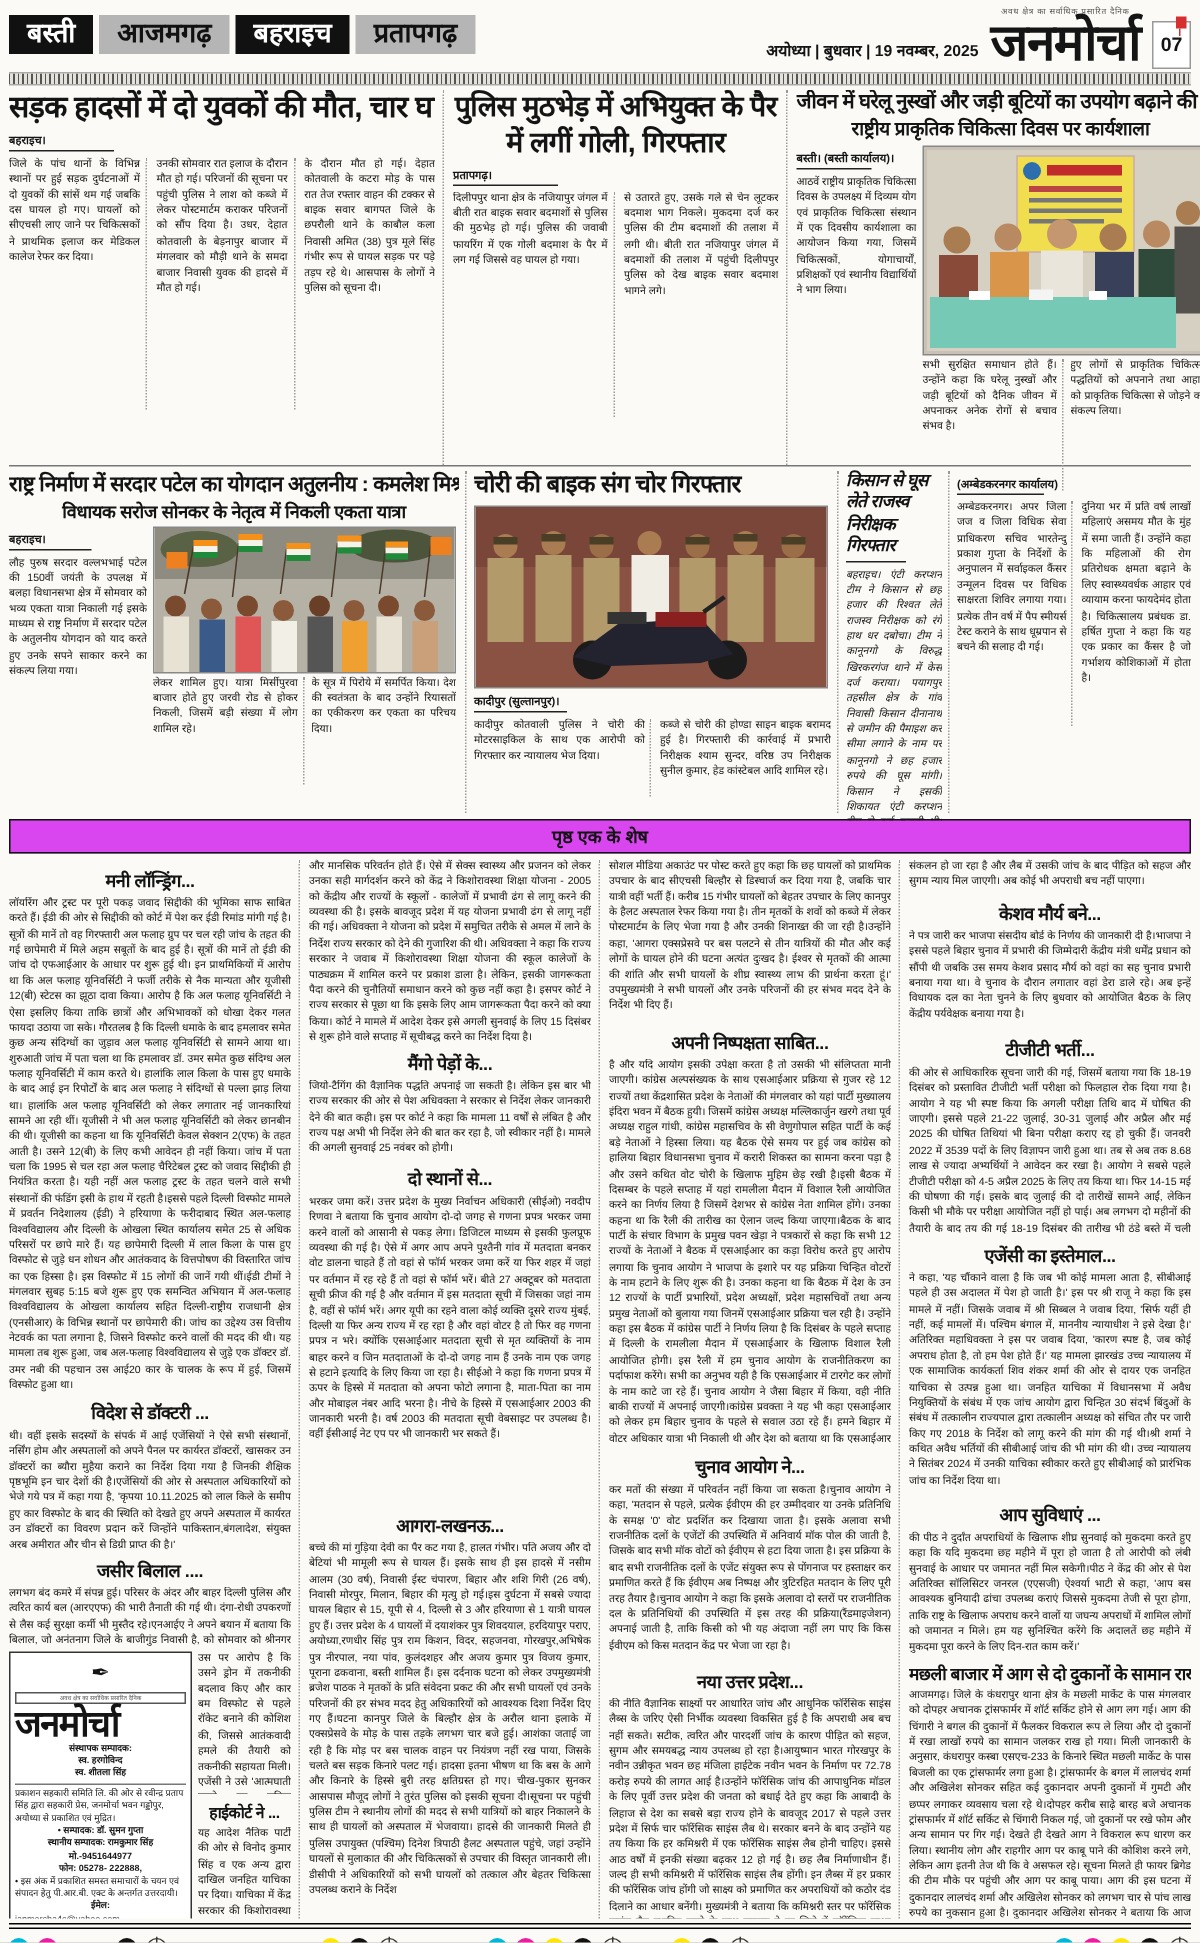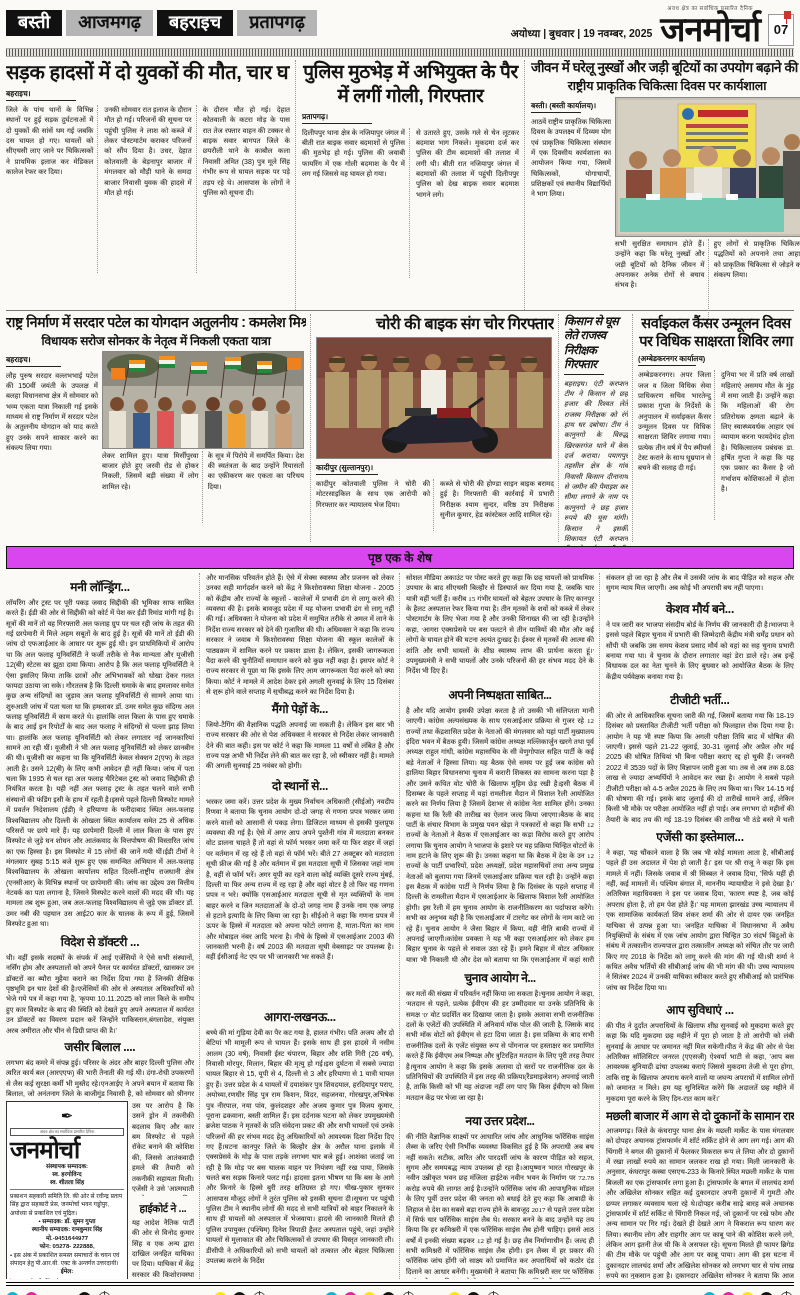--- a/index.html
+++ b/index.html
@@ -243,21 +243,21 @@
           </svg>
           <div class="caption2" style="height:72px;">
             <div class="bt vr" style="width:98px;padding-right:3px;">लेकर शामिल हुए। यात्रा मिर्सीपुरवा बाजार होते हुए जरवी रोड से होकर निकली, जिसमें बड़ी संख्या में लोग शामिल रहे।</div>
             <div class="bt" style="width:98px;">के सूत्र में पिरोये में समर्पित किया। देश की स्वतंत्रता के बाद उन्होंने रियासतों का एकीकरण कर एकता का परिचय दिया।</div>
           </div>
         </div>
       </div>
     </div>
 
     <div class="artE vr" style="padding-right:4px;">
-      <div class="hl nowrap" style="font-size:16px;text-align:right;">चोरी की बाइक संग चोर गिरफ्तार</div>
+      <div class="hl nowrap" style="font-size:16px;text-align:left;">चोरी की बाइक संग चोर गिरफ्तार</div>
 
       <svg class="photo" width="234" height="120" viewBox="0 0 234 120" style="margin-top:3px;">
         <rect width="234" height="120" fill="#8a5242"></rect>
         <rect x="0" y="0" width="234" height="40" fill="#7a463a"></rect>
         <g>
           <circle cx="20" cy="26" r="8" fill="#a97c52"></circle>
             <rect x="12" y="20" width="16" height="5" fill="#4a3f26"></rect>
             <rect x="8" y="34" width="24" height="56" fill="#b39a6a"></rect>
           <circle cx="52" cy="24" r="8" fill="#a97c52"></circle>
             <rect x="44" y="18" width="16" height="5" fill="#4a3f26"></rect>
@@ -294,21 +294,20 @@
       </div>
     </div>
 
     <div class="artF vr" style="padding-right:4px;font-style:italic;">
       <div class="hl" style="font-size:11.5px;">किसान से घूस लेते राजस्व निरीक्षक गिरफ्तार</div>
       <div class="byrule" style="width:40px;"></div>
       <div class="bt" style="height:168px;">बहराइच। एंटी करप्शन टीम ने किसान से छह हजार की रिश्वत लेते राजस्व निरीक्षक को रंगे हाथ धर दबोचा। टीम ने कानूनगो के विरुद्ध खिरकरगंज थाने में केस दर्ज कराया। पयागपुर तहसील क्षेत्र के गांव निवासी किसान दीनानाथ से जमीन की पैमाइश कर सीमा लगाने के नाम पर कानूनगो ने छह हजार रुपये की घूस मांगी। किसान ने इसकी शिकायत एंटी करप्शन टीम से दर्ज करायी थी। इंस्पेक्टर के नेतृत्व में आयी टीम ने आरोपी को मार्ग के पास रंगे हाथ गिरफ्तार कर लिया।</div>
     </div>
 
     <div class="artG">
-      <div class="hl" style="font-size:14.5px;text-align:center;">सर्वाइकल कैंसर उन्मूलन दिवस पर विधिक साक्षरता शिविर लगा</div>
       <div class="byline">(अम्बेडकरनगर कार्यालय)</div>
       <div class="byrule" style="width:58px;"></div>
       <div class="cols" style="height:150px;">
         <div class="bt vr" style="width:74px;padding-right:3px;">अम्बेडकरनगर। अपर जिला जज व जिला विधिक सेवा प्राधिकरण सचिव भारतेन्दु प्रकाश गुप्ता के निर्देशों के अनुपालन में सर्वाइकल कैंसर उन्मूलन दिवस पर विधिक साक्षरता शिविर लगाया गया। प्रत्येक तीन वर्ष में पैप स्मीयर्स टेस्ट कराने के साथ धूम्रपान से बचने की सलाह दी गई।</div>
         <div class="bt" style="width:74px;">दुनिया भर में प्रति वर्ष लाखों महिलाएं असमय मौत के मुंह में समा जाती हैं। उन्होंने कहा कि महिलाओं की रोग प्रतिरोधक क्षमता बढ़ाने के लिए स्वास्थ्यवर्धक आहार एवं व्यायाम करना फायदेमंद होता है। चिकित्सालय प्रबंधक डा. हर्षित गुप्ता ने कहा कि यह एक प्रकार का कैंसर है जो गर्भाशय कोशिकाओं में होता है।</div>
       </div>
     </div>
   </div>
 
   <div class="divider">पृष्ठ एक के शेष</div>
@@ -354,21 +353,21 @@
     <div class="ccol vr" style="padding-right:5px;">
       <div class="bt" style="height:122px;">और मानसिक परिवर्तन होते हैं। ऐसे में सेक्स स्वास्थ्य और प्रजनन को लेकर उनका सही मार्गदर्शन करने को केंद्र ने किशोरावस्था शिक्षा योजना - 2005 को केंद्रीय और राज्यों के स्कूलों - कालेजों में प्रभावी ढंग से लागू करने की व्यवस्था की है। इसके बावजूद प्रदेश में यह योजना प्रभावी ढंग से लागू नहीं की गई। अधिवक्ता ने योजना को प्रदेश में समुचित तरीके से अमल में लाने के निर्देश राज्य सरकार को देने की गुजारिश की थी। अधिवक्ता ने कहा कि राज्य सरकार ने जवाब में किशोरावस्था शिक्षा योजना की स्कूल कालेजों के पाठ्यक्रम में शामिल करने पर प्रकाश डाला है। लेकिन, इसकी जागरूकता पैदा करने की चुनौतियों समाधान करने को कुछ नहीं कहा है। इसपर कोर्ट ने राज्य सरकार से पूछा था कि इसके लिए आम जागरूकता पैदा करने को क्या किया। कोर्ट ने मामले में आदेश देकर इसे अगली सुनवाई के लिए 15 दिसंबर से शुरू होने वाले सप्ताह में सूचीबद्ध करने का निर्देश दिया है।</div>
       <div class="chead">मैंगो पेड़ों के...</div>
       <div class="bt" style="height:52px;">जियो-टैगिंग की वैज्ञानिक पद्धति अपनाई जा सकती है। लेकिन इस बार भी राज्य सरकार की ओर से पेश अधिवक्ता ने सरकार से निर्देश लेकर जानकारी देने की बात कही। इस पर कोर्ट ने कहा कि मामला 11 वर्षों से लंबित है और राज्य पक्ष अभी भी निर्देश लेने की बात कर रहा है, जो स्वीकार नहीं है। मामले की अगली सुनवाई 25 नवंबर को होगी।</div>
       <div class="chead">दो स्थानों से...</div>
       <div class="bt" style="height:206px;">भरकर जमा करें। उत्तर प्रदेश के मुख्य निर्वाचन अधिकारी (सीईओ) नवदीप रिणवा ने बताया कि चुनाव आयोग दो-दो जगह से गणना प्रपत्र भरकर जमा करने वालों को आसानी से पकड़ लेगा। डिजिटल माध्यम से इसकी फुलप्रूफ व्यवस्था की गई है। ऐसे में अगर आप अपने पुश्तैनी गांव में मतदाता बनकर वोट डालना चाहते हैं तो वहां से फॉर्म भरकर जमा करें या फिर शहर में जहां पर वर्तमान में रह रहे हैं तो वहां से फॉर्म भरें। बीते 27 अक्टूबर को मतदाता सूची फ्रीज की गई है और वर्तमान में इस मतदाता सूची में जिसका जहां नाम है, वहीं से फॉर्म भरें। अगर यूपी का रहने वाला कोई व्यक्ति दूसरे राज्य मुंबई, दिल्ली या फिर अन्य राज्य में रह रहा है और वहां वोटर है तो फिर वह गणना प्रपत्र न भरे। क्योंकि एसआईआर मतदाता सूची से मृत व्यक्तियों के नाम बाहर करने व जिन मतदाताओं के दो-दो जगह नाम हैं उनके नाम एक जगह से हटाने इत्यादि के लिए किया जा रहा है। सीईओ ने कहा कि गणना प्रपत्र में ऊपर के हिस्से में मतदाता को अपना फोटो लगाना है, माता-पिता का नाम और मोबाइल नंबर आदि भरना है। नीचे के हिस्से में एसआईआर 2003 की जानकारी भरनी है। वर्ष 2003 की मतदाता सूची वेबसाइट पर उपलब्ध है। वहीं ईसीआई नेट एप पर भी जानकारी भर सकते हैं।</div>
       <div class="chead">आगरा-लखनऊ...</div>
       <div class="bt" style="height:262px;">बच्चे की मां गुड़िया देवी का पैर कट गया है, हालत गंभीर। पति अजय और दो बेटियां भी मामूली रूप से घायल हैं। इसके साथ ही इस हादसे में नसीम आलम (30 वर्ष), निवासी ईस्ट चंपारण, बिहार और शशि गिरी (26 वर्ष), निवासी मोरपुर, मिलान, बिहार की मृत्यु हो गई।इस दुर्घटना में सबसे ज्यादा घायल बिहार से 15, यूपी से 4, दिल्ली से 3 और हरियाणा से 1 यात्री घायल हुए हैं। उत्तर प्रदेश के 4 घायलों में दयाशंकर पुत्र शिवदयाल, हरदियापुर पराए, अयोध्या,रणधीर सिंह पुत्र राम किशन, विदर, सहजनवा, गोरखपुर,अभिषेक पुत्र नीरपाल, नया पांव, कुलंदशहर और अजय कुमार पुत्र विजय कुमार, पूराना ढकवाना, बस्ती शामिल हैं। इस दर्दनाक घटना को लेकर उपमुख्यमंत्री ब्रजेश पाठक ने मृतकों के प्रति संवेदना प्रकट की और सभी घायलों एवं उनके परिजनों की हर संभव मदद हेतु अधिकारियों को आवश्यक दिशा निर्देश दिए गए हैं।घटना कानपुर जिले के बिल्हौर क्षेत्र के अरौल थाना इलाके में एक्सप्रेसवे के मोड़ के पास तड़के लगभग चार बजे हुई। आशंका जताई जा रही है कि मोड़ पर बस चालक वाहन पर नियंत्रण नहीं रख पाया, जिसके चलते बस सड़क किनारे पलट गई। हादसा इतना भीषण था कि बस के आगे और किनारे के हिस्से बुरी तरह क्षतिग्रस्त हो गए। चीख-पुकार सुनकर आसपास मौजूद लोगों ने तुरंत पुलिस को इसकी सूचना दी।सूचना पर पहुंची पुलिस टीम ने स्थानीय लोगों की मदद से सभी यात्रियों को बाहर निकालने के साथ ही घायलों को अस्पताल में भेजवाया। हादसे की जानकारी मिलते ही पुलिस उपायुक्त (पश्चिम) दिनेश त्रिपाठी हैलट अस्पताल पहुंचे, जहां उन्होंने घायलों से मुलाकात की और चिकित्सकों से उपचार की विस्तृत जानकारी ली। डीसीपी ने अधिकारियों को सभी घायलों को तत्काल और बेहतर चिकित्सा उपलब्ध कराने के निर्देश</div>
     </div>
 
-    <div class="ccol vr" style="padding-right:5px;font-family:Liberation Serif, serif;">
+    <div class="ccol vr" style="padding-right:5px;">
       <div class="bt" style="height:108px;">सोशल मीडिया अकाउंट पर पोस्ट करते हुए कहा कि छह घायलों को प्राथमिक उपचार के बाद सीएचसी बिल्हौर से डिस्चार्ज कर दिया गया है, जबकि चार यात्री वहीं भर्ती हैं। करीब 15 गंभीर घायलों को बेहतर उपचार के लिए कानपुर के हैलट अस्पताल रेफर किया गया है। तीन मृतकों के शवों को कब्जे में लेकर पोस्टमार्टम के लिए भेजा गया है और उनकी शिनाख्त की जा रही है।उन्होंने कहा, 'आगरा एक्सप्रेसवे पर बस पलटने से तीन यात्रियों की मौत और कई लोगों के घायल होने की घटना अत्यंत दुःखद है। ईश्वर से मृतकों की आत्मा की शांति और सभी घायलों के शीघ्र स्वास्थ्य लाभ की प्रार्थना करता हूं।' उपमुख्यमंत्री ने सभी घायलों और उनके परिजनों की हर संभव मदद देने के निर्देश भी दिए हैं।</div>
       <div class="chead">अपनी निष्पक्षता साबित...</div>
       <div class="bt" style="height:258px;">है और यदि आयोग इसकी उपेक्षा करता है तो उसकी भी संलिप्तता मानी जाएगी। कांग्रेस अल्पसंख्यक के साथ एसआईआर प्रक्रिया से गुजर रहे 12 राज्यों तथा केंद्रशासित प्रदेश के नेताओं की मंगलवार को यहां पार्टी मुख्यालय इंदिरा भवन में बैठक हुयी। जिसमें कांग्रेस अध्यक्ष मल्लिकार्जुन खरगे तथा पूर्व अध्यक्ष राहुल गांधी, कांग्रेस महासचिव के सी वेणुगोपाल सहित पार्टी के कई बड़े नेताओं ने हिस्सा लिया। यह बैठक ऐसे समय पर हुई जब कांग्रेस को हालिया बिहार विधानसभा चुनाव में करारी शिकस्त का सामना करना पड़ा है और उसने कथित वोट चोरी के खिलाफ मुहिम छेड़ रखी है।इसी बैठक में दिसम्बर के पहले सप्ताह में यहां रामलीला मैदान में विशाल रैली आयोजित करने का निर्णय लिया है जिसमें देशभर से कांग्रेस नेता शामिल होंगे। उनका कहना था कि रैली की तारीख का ऐलान जल्द किया जाएगा।बैठक के बाद पार्टी के संचार विभाग के प्रमुख पवन खेड़ा ने पत्रकारों से कहा कि सभी 12 राज्यों के नेताओं ने बैठक में एसआईआर का कड़ा विरोध करते हुए आरोप लगाया कि चुनाव आयोग ने भाजपा के इशारे पर यह प्रक्रिया चिन्हित वोटरों के नाम हटाने के लिए शुरू की है। उनका कहना था कि बैठक में देश के उन 12 राज्यों के पार्टी प्रभारियों, प्रदेश अध्यक्षों, प्रदेश महासचिवों तथा अन्य प्रमुख नेताओं को बुलाया गया जिनमें एसआईआर प्रक्रिया चल रही है। उन्होंने कहा इस बैठक में कांग्रेस पार्टी ने निर्णय लिया है कि दिसंबर के पहले सप्ताह में दिल्ली के रामलीला मैदान में एसआईआर के खिलाफ विशाल रैली आयोजित होगी। इस रैली में हम चुनाव आयोग के राजनीतिकरण का पर्दाफाश करेंगे। सभी का अनुभव यही है कि एसआईआर में टारगेट कर लोगों के नाम काटे जा रहे हैं। चुनाव आयोग ने जैसा बिहार में किया, वही नीति बाकी राज्यों में अपनाई जाएगी।कांग्रेस प्रवक्ता ने यह भी कहा एसआईआर को लेकर हम बिहार चुनाव के पहले से सवाल उठा रहे हैं। हमने बिहार में वोटर अधिकार यात्रा भी निकाली थी और देश को बताया था कि एसआईआर में कहां सारी गड़बड़ियां हैं। इसके बारे में सुप्रीम कोर्ट के पांच आदेश आये जो चुनाव आयोग की बदनीयत को दिखाते थे और उसे उच्चतम न्यायालय ने भी देखा।</div>
       <div class="chead">चुनाव आयोग ने...</div>
       <div class="bt" style="height:118px;">कर मतों की संख्या में परिवर्तन नहीं किया जा सकता है।चुनाव आयोग ने कहा, 'मतदान से पहले, प्रत्येक ईवीएम की हर उम्मीदवार या उनके प्रतिनिधि के समक्ष '0' वोट प्रदर्शित कर दिखाया जाता है। इसके अलावा सभी राजनीतिक दलों के एजेंटों की उपस्थिति में अनिवार्य मॉक पोल की जाती है, जिसके बाद सभी मॉक वोटों को ईवीएम से हटा दिया जाता है। इस प्रक्रिया के बाद सभी राजनीतिक दलों के एजेंट संयुक्त रूप से पोंगनाज पर हस्ताक्षर कर प्रमाणित करते हैं कि ईवीएम अब निष्पक्ष और त्रुटिरहित मतदान के लिए पूरी तरह तैयार है।चुनाव आयोग ने कहा कि इसके अलावा दो स्तरों पर राजनीतिक दल के प्रतिनिधियों की उपस्थिति में इस तरह की प्रक्रिया(रैंडमाइजेशन) अपनाई जाती है, ताकि किसी को भी यह अंदाजा नहीं लग पाए कि किस ईवीएम को किस मतदान केंद्र पर भेजा जा रहा है।</div>
       <div class="chead">नया उत्तर प्रदेश...</div>
       <div class="bt" style="height:160px;">की नीति वैज्ञानिक साक्ष्यों पर आधारित जांच और आधुनिक फॉरेंसिक साइंस लैब्स के जरिए ऐसी निर्भीक व्यवस्था विकसित हुई है कि अपराधी अब बच नहीं सकते। सटीक, त्वरित और पारदर्शी जांच के कारण पीड़ित को सहज, सुगम और समयबद्ध न्याय उपलब्ध हो रहा है।आयुष्मान भारत गोरखपुर के नवीन उन्नीकृत भवन छह मंजिला हाईटेक नवीन भवन के निर्माण पर 72.78 करोड़ रुपये की लागत आई है।उन्होंने फॉरेंसिक जांच की आपाधुनिक मॉडल के लिए पूर्वी उत्तर प्रदेश की जनता को बधाई देते हुए कहा कि आबादी के लिहाज से देश का सबसे बड़ा राज्य होने के बावजूद 2017 से पहले उत्तर प्रदेश में सिर्फ चार फॉरेंसिक साइंस लैब थे। सरकार बनने के बाद उन्होंने यह तय किया कि हर कमिश्नरी में एक फॉरेंसिक साइंस लैब होनी चाहिए। इससे आठ वर्षों में इनकी संख्या बढ़कर 12 हो गई है। छह लैब निर्माणाधीन हैं। जल्द ही सभी कमिश्नरी में फॉरेंसिक साइंस लैब होंगी। इन लैब्स में हर प्रकार की फॉरेंसिक जांच होंगी जो साक्ष्य को प्रमाणित कर अपराधियों को कठोर दंड दिलाने का आधार बनेंगी। मुख्यमंत्री ने बताया कि कमिश्नरी स्तर पर फॉरेंसिक साइंस लैब स्थापित करने के साथ सरकार ने हर जिले में फॉरेंसिक साक्ष्य संकलन के</div>
     </div>
 
     <div class="ccol">

